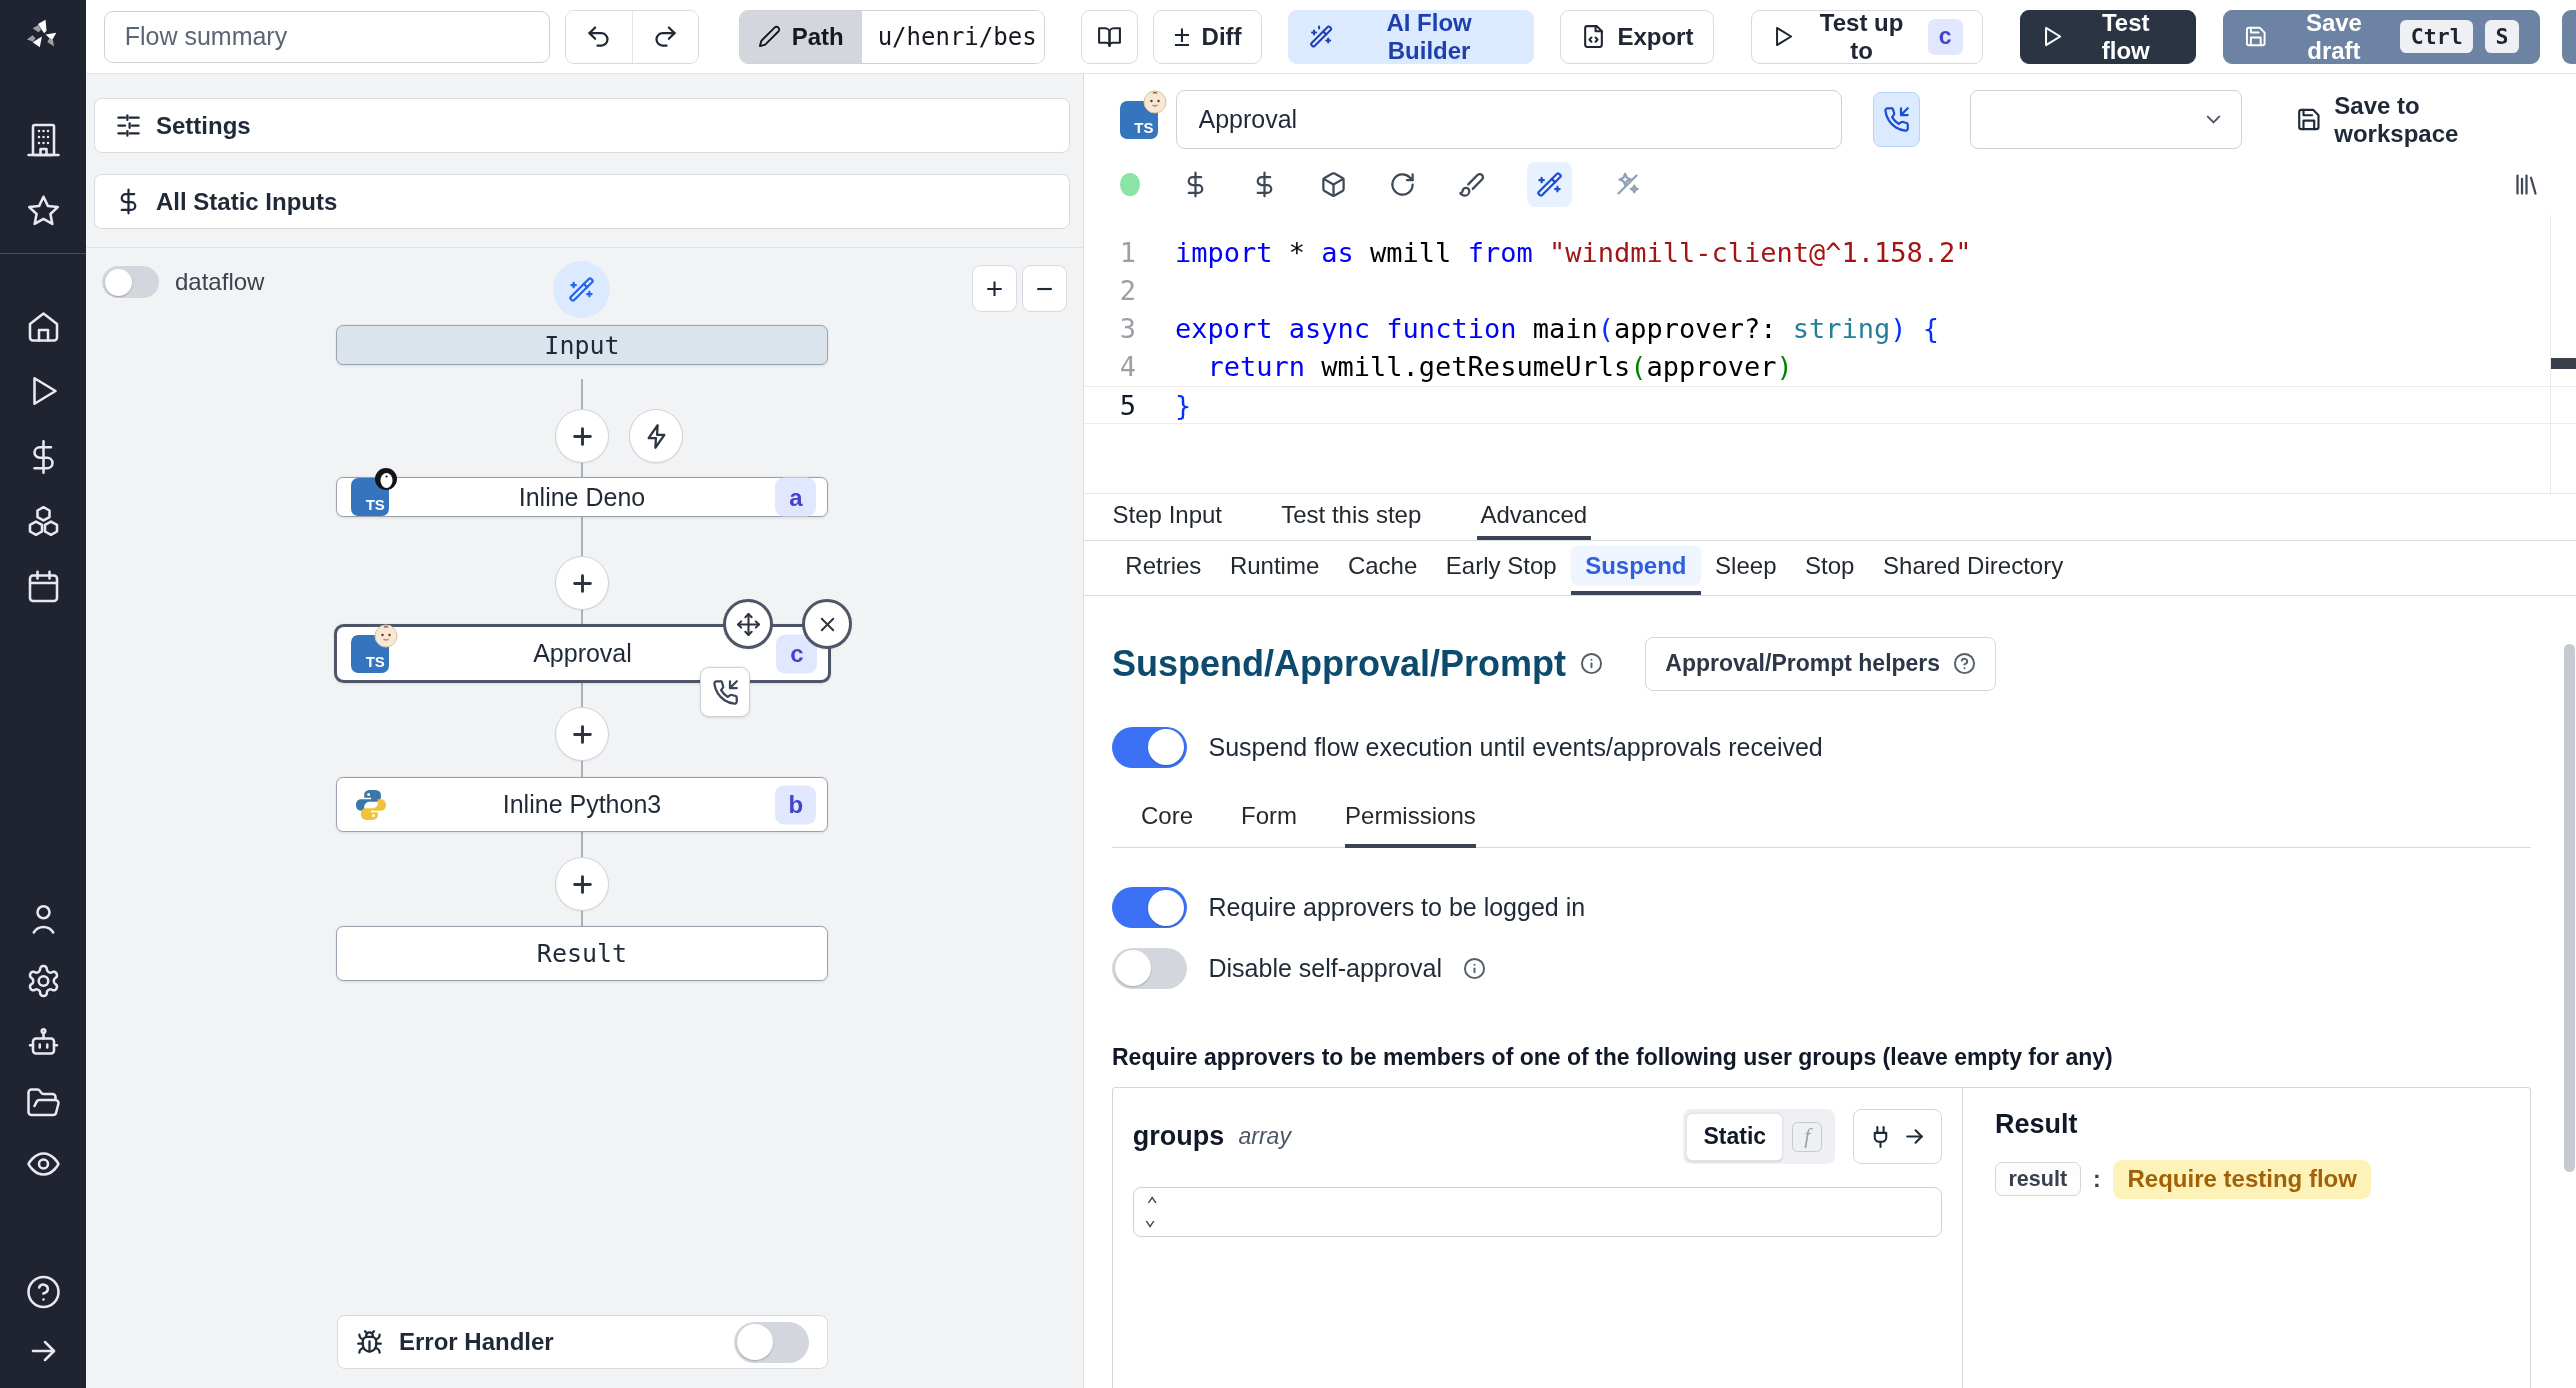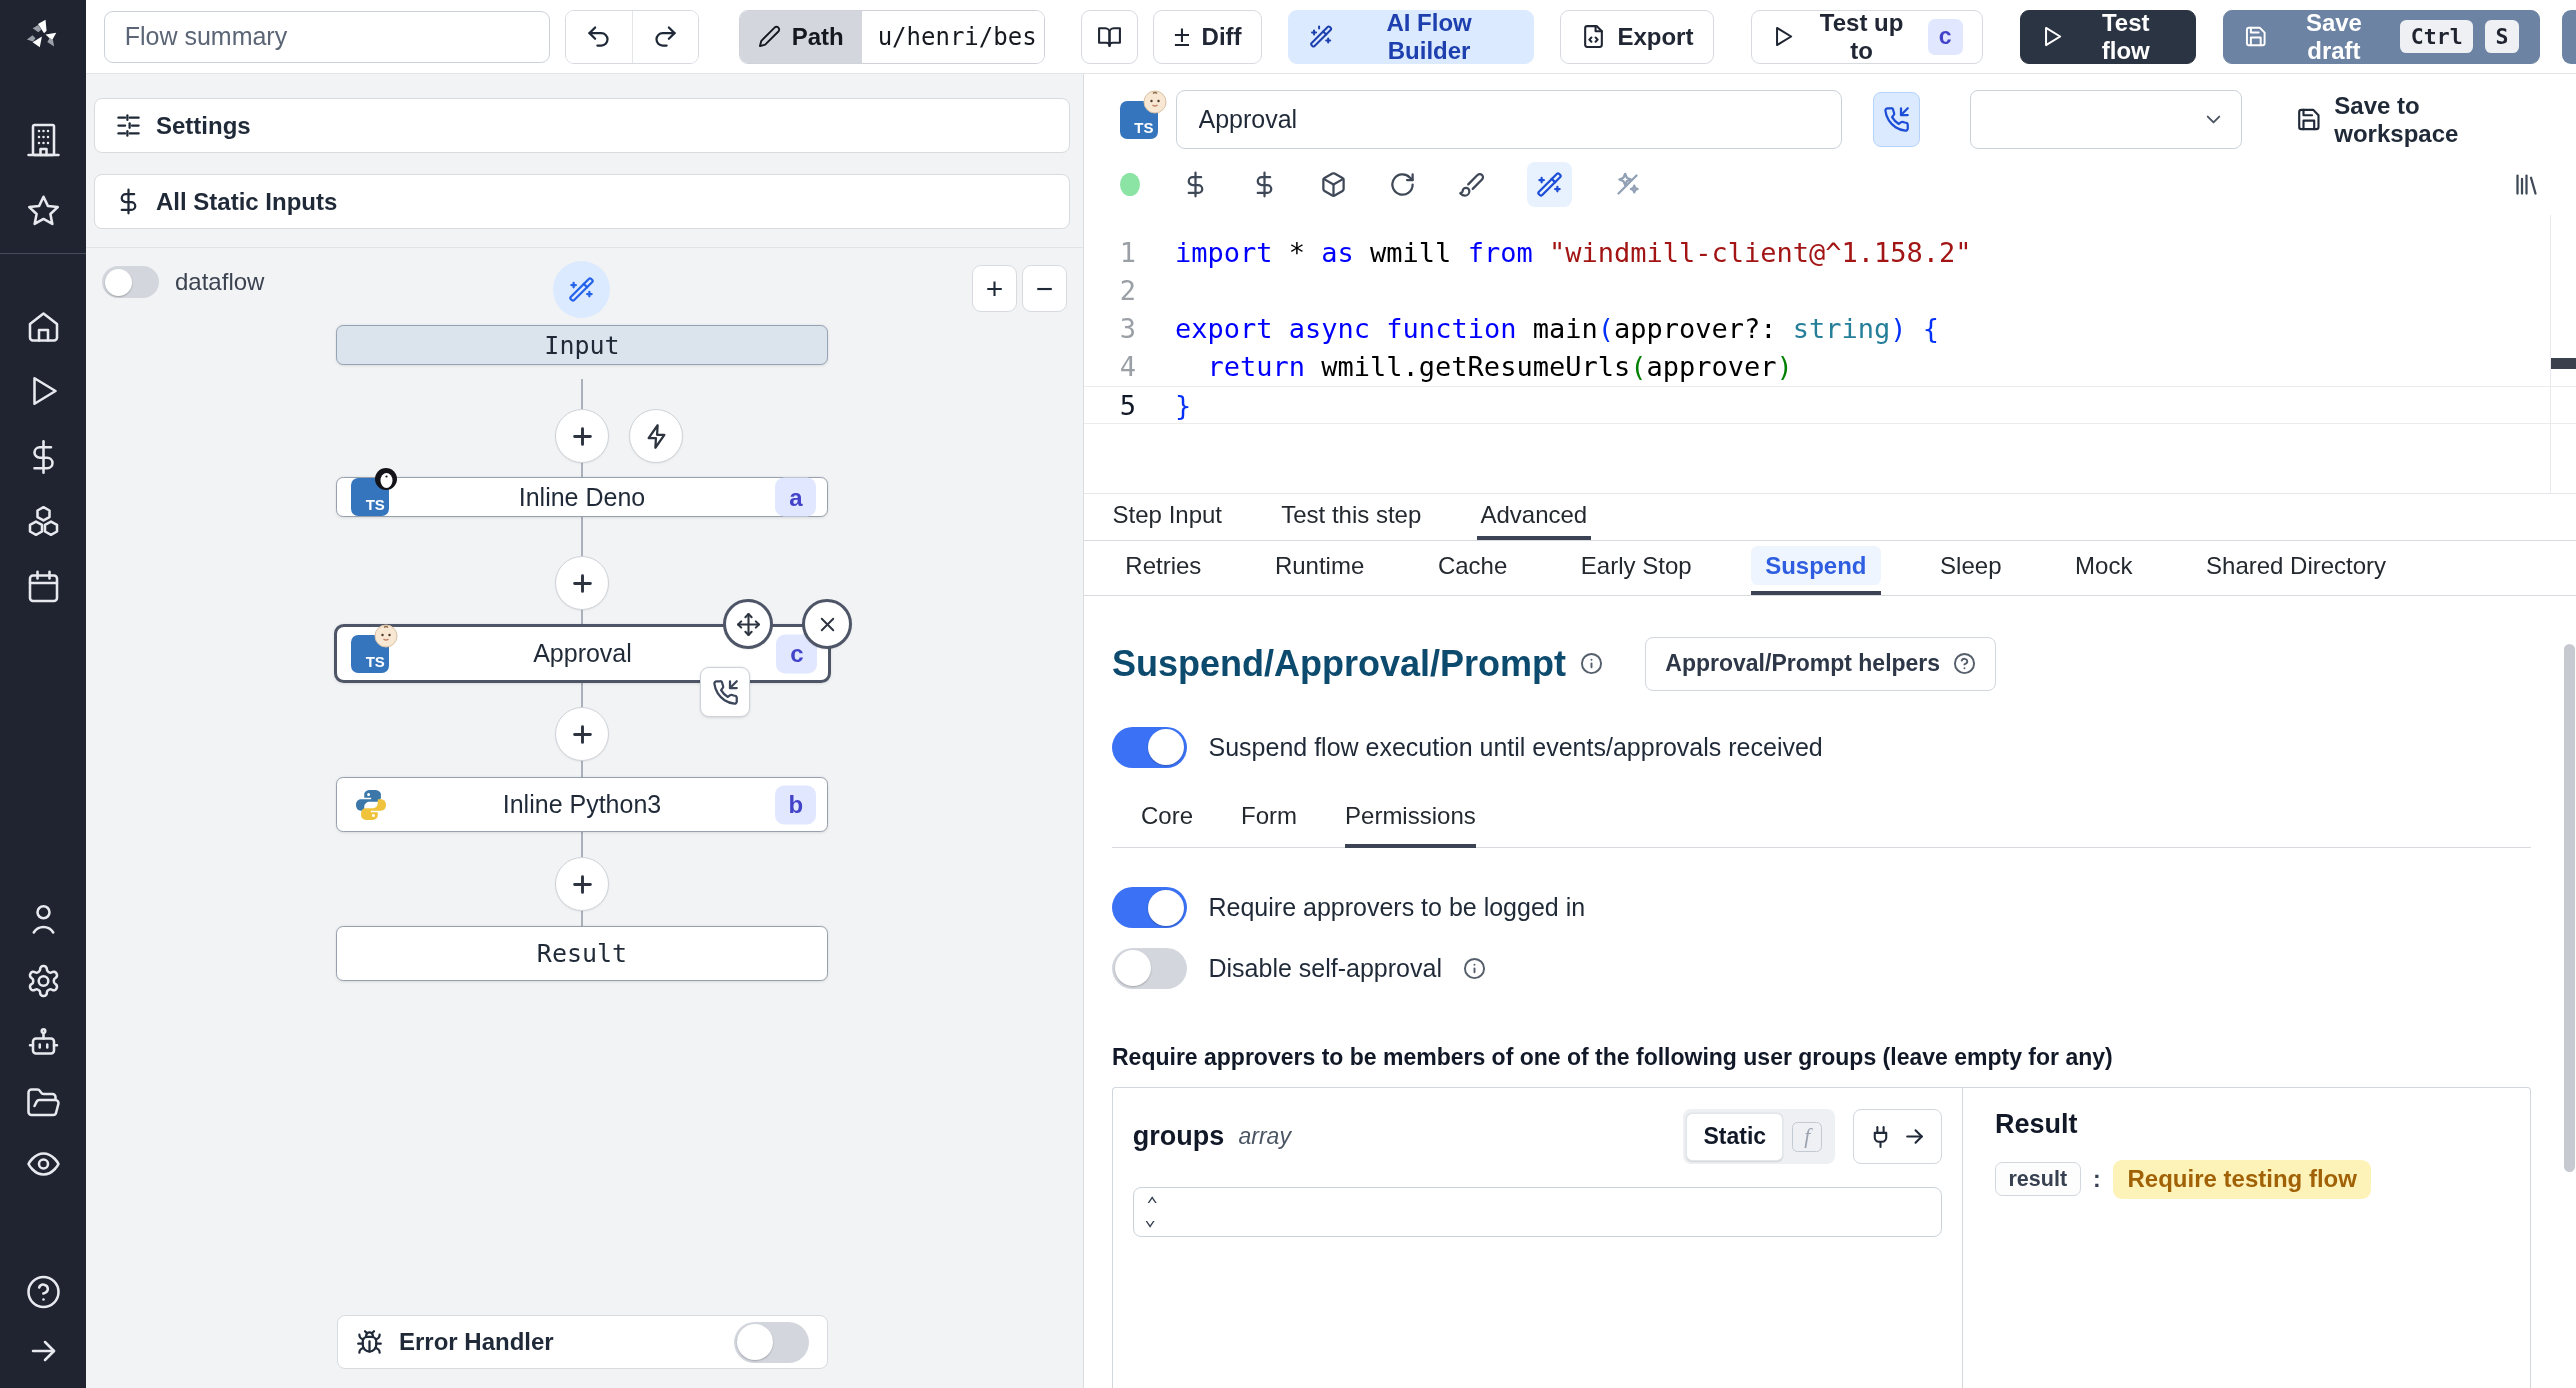--- a/index.html
+++ b/index.html
@@ -127,21 +127,21 @@
   .tok-kw { color:#0000ff; } .tok-str { color:#a31515; } .tok-pl { color:#000; }
   .tok-pb { color:#0431fa; } .tok-pg { color:#008000; } .tok-ty { color:#267f99; }
   .code-gutter { position:absolute; right:25px; top:0; bottom:0; width:0.9px; background:#e8eaed; }
   .code-marker { position:absolute; right:0; top:143px; width:25px; height:11.6px; background:#3a414d; }
 
   .tabs-row { height:47px; display:flex; align-items:stretch; padding-left:25px; gap:52px;
     border-bottom:0.9px solid #d7dbe0; flex:none; }
   .tab { display:flex; align-items:center; font-size:24px; color:#24292f; cursor:pointer;
     border-bottom:4.5px solid transparent; padding:0 3.6px; }
   .tab.active { border-bottom-color:#3b4354; font-weight:400; }
-  .subtabs-row { height:55px; display:flex; align-items:stretch; padding-left:27px; gap:45px;
+  .subtabs-row { height:55px; display:flex; align-items:stretch; padding-left:27px; 
     border-bottom:0.9px solid #d7dbe0; flex:none; }
   .subtab { display:flex; align-items:center; font-size:24px; color:#24292f; cursor:pointer;
     border-bottom:4.5px solid transparent; }
   .subtab .pill { padding:5.4px 14.3px; border-radius:6.3px; }
   .subtab.active { border-bottom-color:#3b4354;font-weight:bold; }
   .subtab.active .pill { background:#eef5fe; color:#2f5fe0; }
 
   .suspend-scroll { flex:1; padding:41px 0 0 28px; position:relative; overflow:hidden; }
   .sus-head { display:flex; align-items:center; gap:14.3px; }
   .sus-title { font-size:36px; font-weight:700; color:#0c4a6e; }
@@ -661,21 +661,21 @@
           <div class="subtab">
               <span class="pill">Early Stop</span>
             </div>
           <div class="subtab active">
               <span class="pill">Suspend</span>
             </div>
           <div class="subtab">
               <span class="pill">Sleep</span>
             </div>
           <div class="subtab">
-              <span class="pill">Mock</span>
+              <span class="pill">Stop</span>
             </div>
           <div class="subtab">
               <span class="pill">Shared Directory</span>
             </div>
         </div>
 
         <div class="suspend-scroll">
           <div class="sus-head">
             <span class="sus-title">Suspend/Approval/Prompt</span>
             <span class="info-ic">

